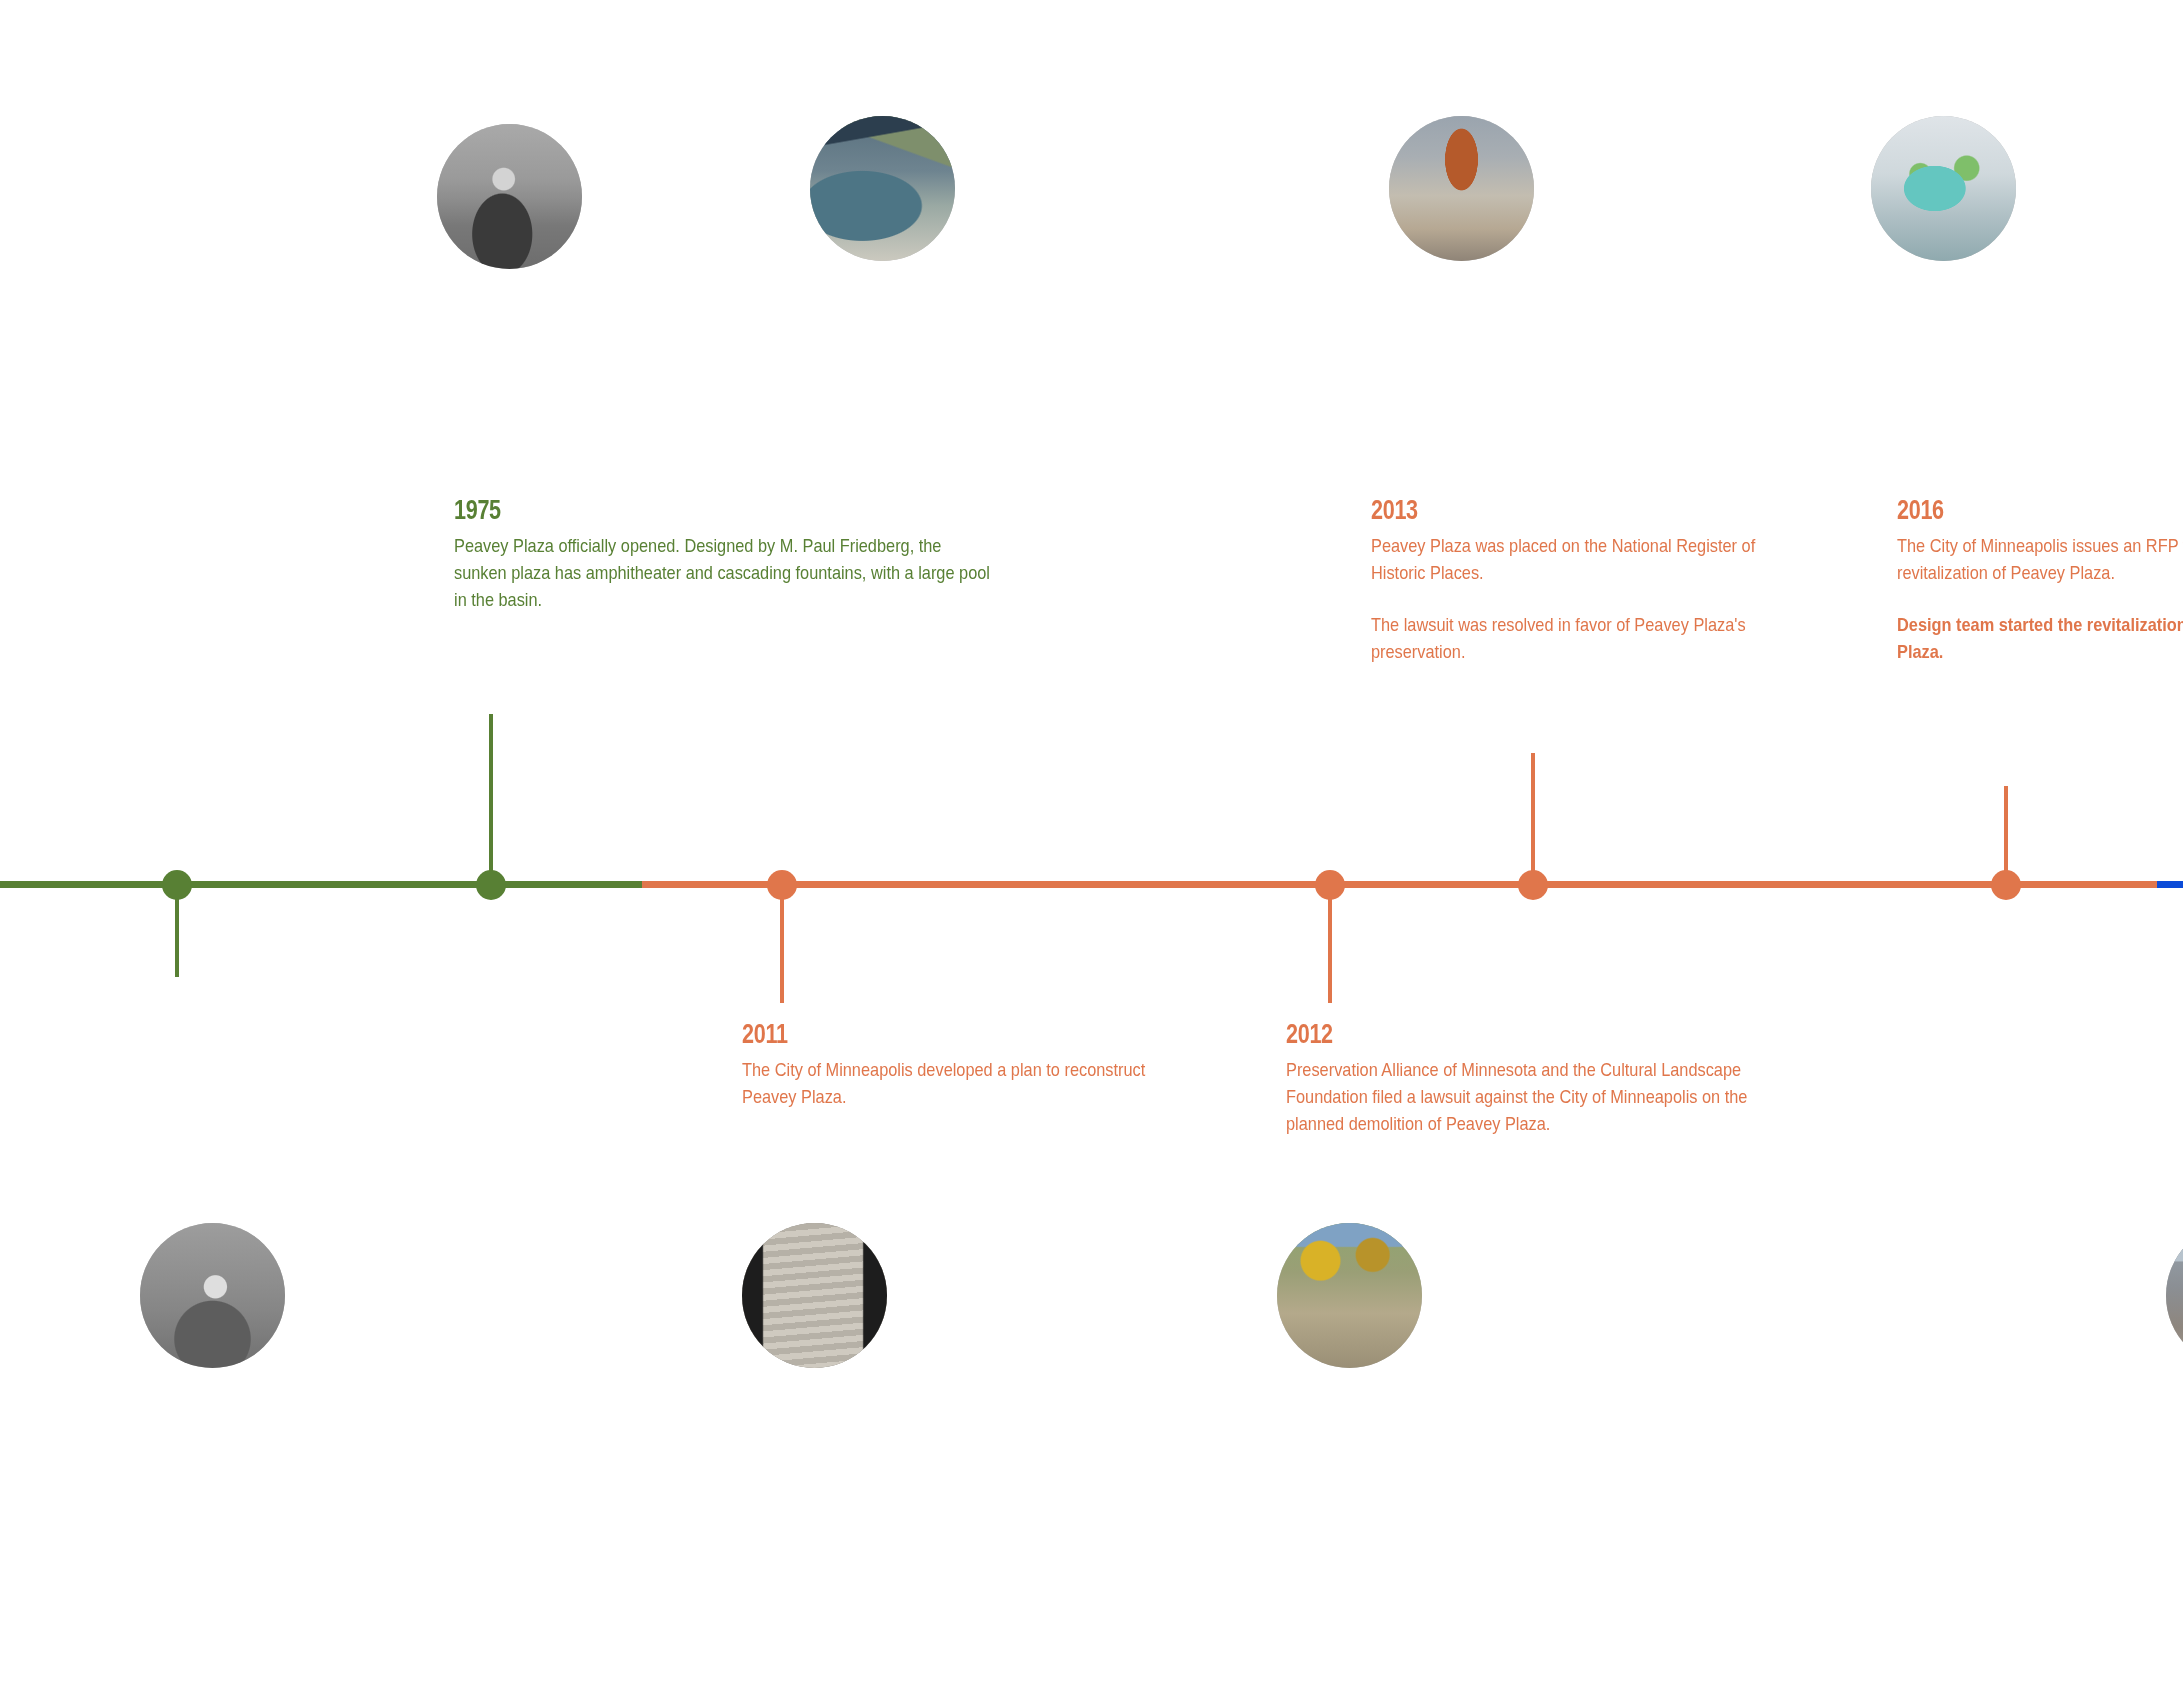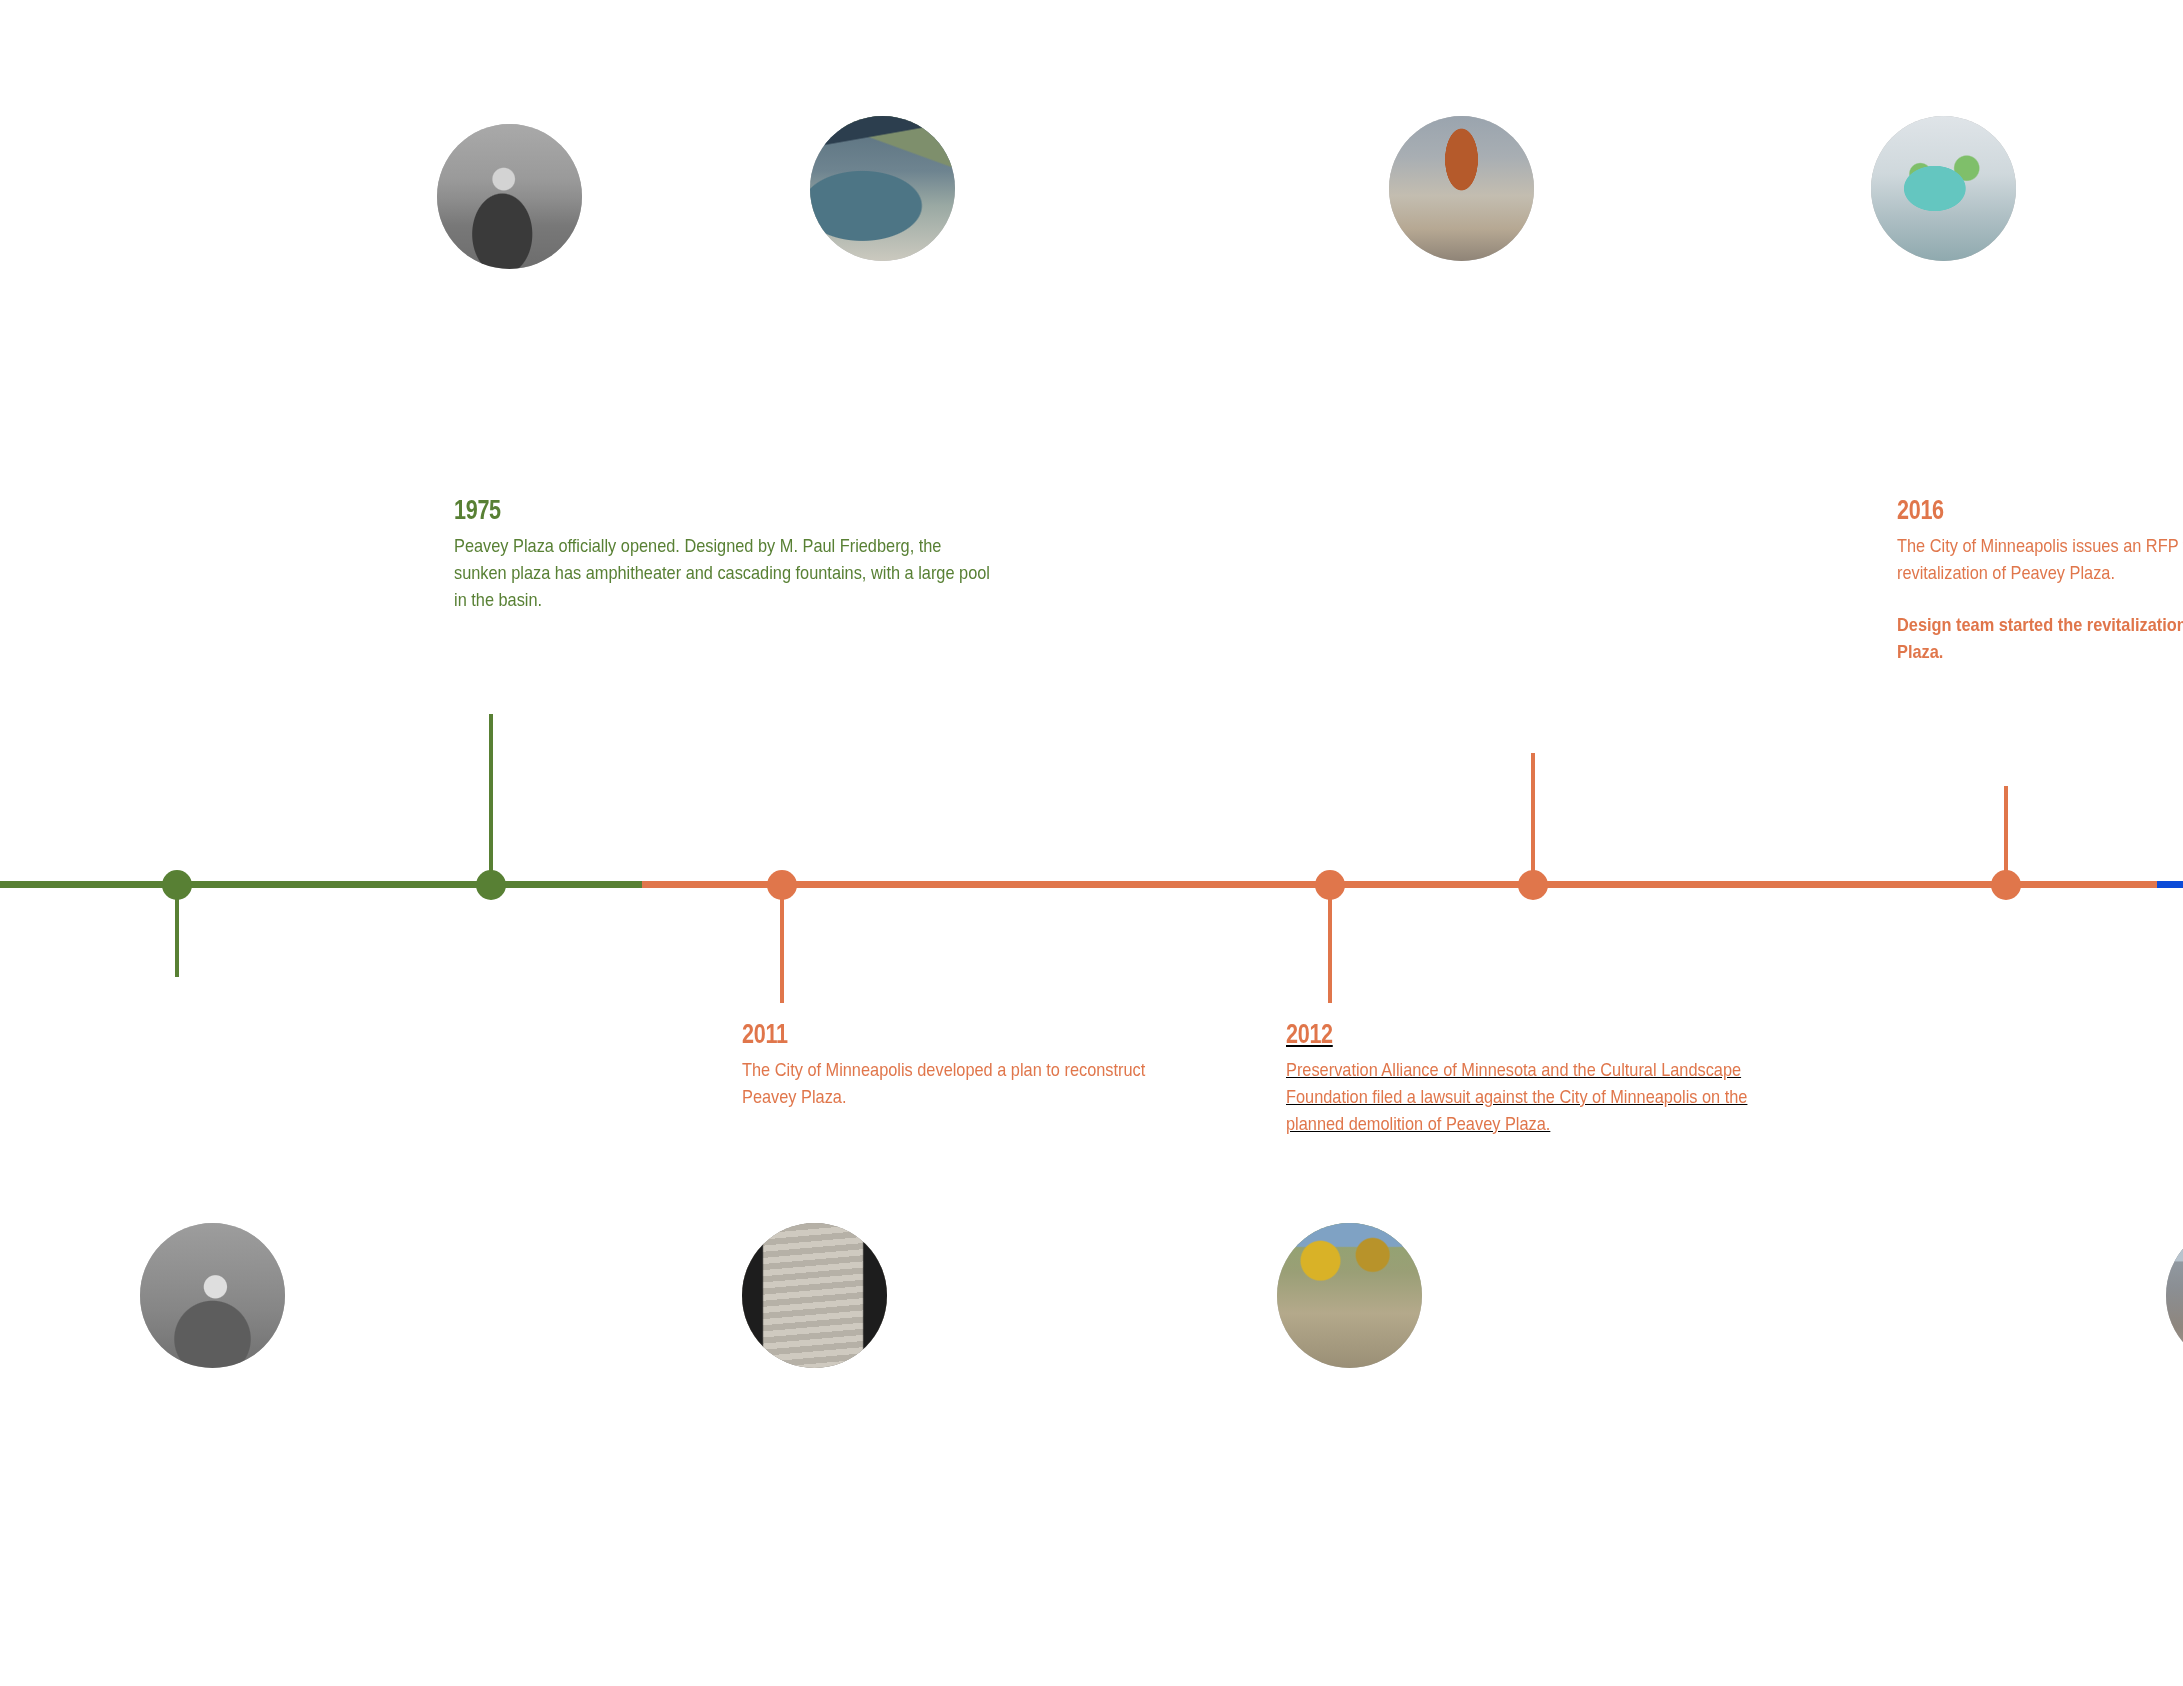--- a/index.html
+++ b/index.html
@@ -167,33 +167,39 @@
   <div class="dot" style="left:782px;background:#E0764B;"></div>
   <div class="dot" style="left:1330px;background:#E0764B;"></div>
   <div class="dot" style="left:1533px;background:#E0764B;"></div>
   <div class="dot" style="left:2006px;background:#E0764B;"></div>
 
   <div class="block" style="left:454px;top:496px;width:764px;">
     <div class="year" style="color:#588034;">1975</div>
     <div class="body-txt" style="color:#588034;width:633px;">Peavey Plaza officially opened. Designed by M. Paul Friedberg, the sunken plaza has amphitheater and cascading fountains, with a large pool in the basin.</div>
   </div>
 
+  <div class="block" style="left:1371px;top:496px;width:480px;">
+    <div class="year" style="color:#E0764B;">2013</div>
+    <div class="body-txt" style="color:#E0764B;width:463px;">Peavey Plaza was placed on the National Register of Historic Places.</div>
+    <div class="gap"></div>
+    <div class="body-txt" style="color:#E0764B;width:463px;">The lawsuit was resolved in favor of Peavey Plaza's preservation.</div>
+  </div>
 
   <div class="block" style="left:1897px;top:496px;width:463px;">
     <div class="year" style="color:#E0764B;">2016</div>
     <div class="body-txt" style="color:#E0764B;width:463px;">The City of Minneapolis issues an RFP for the revitalization of Peavey Plaza.</div>
     <div class="gap"></div>
     <div class="body-txt bold" style="color:#E0764B;width:463px;">Design team started the revitalization of Peavey Plaza.</div>
   </div>
 
 
   <div class="block" style="left:742px;top:1020px;width:489px;">
     <div class="year" style="color:#E0764B;">2011</div>
     <div class="body-txt" style="color:#E0764B;width:485px;">The City of Minneapolis developed a plan to reconstruct Peavey Plaza.</div>
   </div>
 
-  <div class="block" style="left:1286px;top:1020px;width:603px;text-decoration:underline;">
+  <div class="block" style="left:1286px;top:1020px;width:603px;">
     <div class="year" style="color:#E0764B;">2012</div>
     <div class="body-txt" style="color:#E0764B;width:607px;">Preservation Alliance of Minnesota and the Cultural Landscape Foundation filed a lawsuit against the City of Minneapolis on the planned demolition of Peavey Plaza.</div>
   </div>
 
 </div>
 
 
 </body></html>

